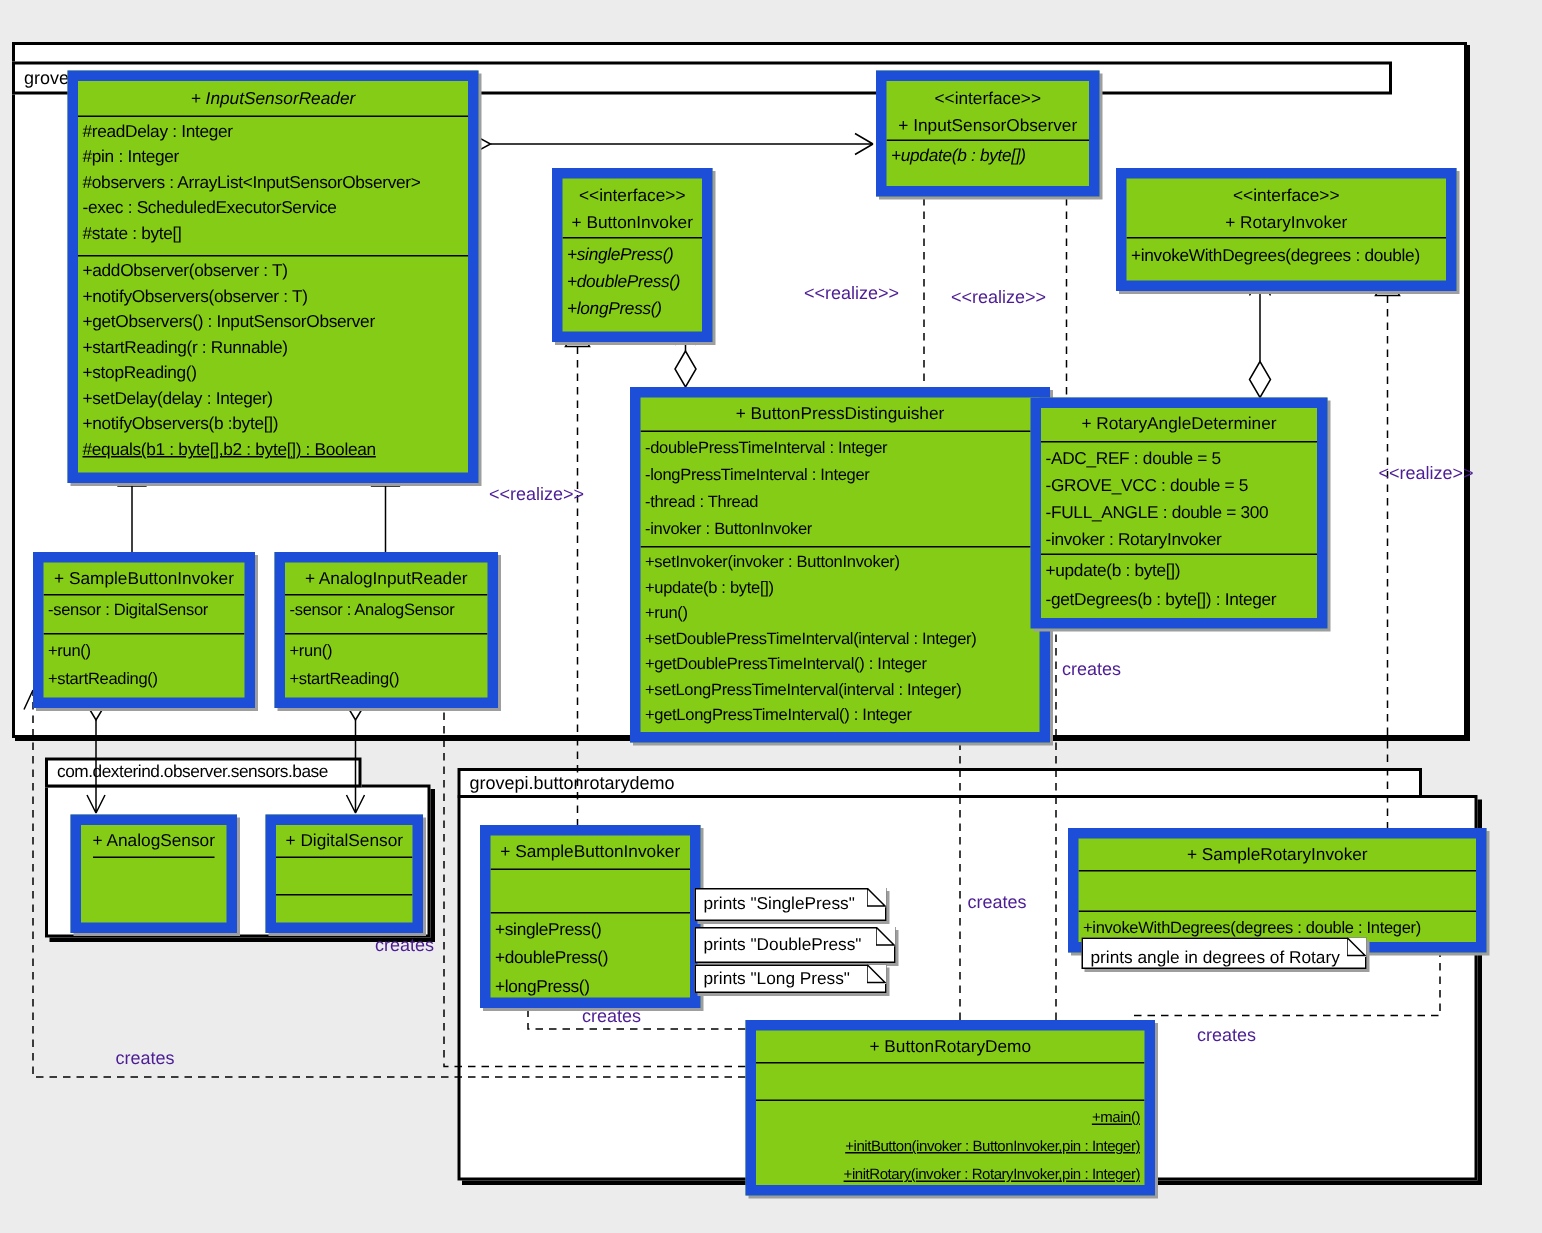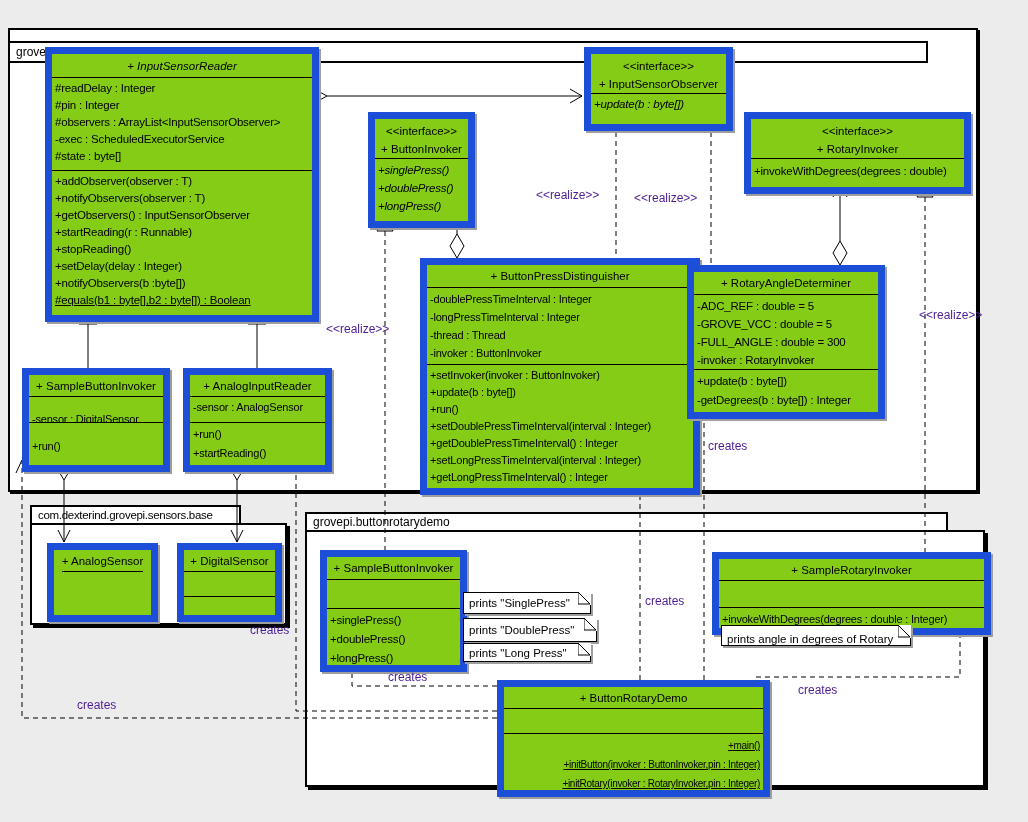--- a/index.html
+++ b/index.html
@@ -39,21 +39,21 @@
 
   #c-isr{left:45px;top:47px;width:260px;height:261px;} #c-isr .ttl{height:23px;} #c-isr .attrs{height:90px;}
   #c-iso{left:584px;top:47px;width:135px;height:70px;}
   #c-bi {left:368px;top:112px;width:93px;height:102px;} #c-bi .meths .m{line-height:18px;}
   #c-ri {left:744px;top:112px;width:213px;height:68px;} #c-ri .meths .m{line-height:20px;}
   #c-bpd{left:420px;top:258px;width:266px;height:223px;} #c-bpd .ttl{height:22px;} #c-bpd .attrs{height:74px;}
   #c-bpd .attrs .m{line-height:18px;} #c-bpd .m{font-size:11px;}
   #c-rad{left:687px;top:265px;width:184px;height:140px;} #c-rad .ttl{height:22px;} #c-rad .attrs{height:72px;}
   #c-rad .attrs .m{line-height:18px;} #c-rad .meths .m{line-height:19px;}
   #c-dir{left:22px;top:368px;width:134px;height:90px;} #c-dir .ttl{height:21px;} #c-dir .attrs{height:23px;}
-  #c-dir .m{font-size:11px;margin-top:12px;} #c-dir .meths .m{line-height:19px;}
+  #c-dir .m{font-size:11px;} #c-dir .meths .m{line-height:19px;}
   #c-air{left:183px;top:368px;width:135px;height:90px;} #c-air .ttl{height:21px;} #c-air .attrs{height:23px;}
   #c-air .m{font-size:11px;} #c-air .meths .m{line-height:19px;}
   #c-ans{left:47px;top:543px;width:97px;height:65px;align-items:center;} #c-ans .ttl{height:21px;} #c-ans .attrs{height:22px;}
   #c-dis{left:177px;top:543px;width:91px;height:65px;} #c-dis .ttl{height:21px;} #c-dis .attrs{height:22px;}
   #c-sbi{left:320px;top:550px;width:133px;height:108px;} #c-sbi .ttl{height:22px;} #c-sbi .attrs{height:26px;}
   #c-sbi .meths .m{line-height:19px;}
   #c-sri{left:712px;top:552px;width:265px;height:69px;} #c-sri .ttl{height:21px;} #c-sri .attrs{height:24px;}
   #c-sri .m{font-size:11px;} #c-sri .meths .m{line-height:19px;}
   #c-brd{left:497px;top:680px;width:259px;height:103px;} #c-brd .ttl{height:21px;} #c-brd .attrs{height:22px;}
   #c-brd .m{font-size:10px;letter-spacing:-0.3px;text-align:right;} #c-brd .meths .m{line-height:19px;}
@@ -77,21 +77,21 @@
 <body>
 
 <div id="stage">
 
   <div class="pkg-tab" id="t-obs">
     <span>grovepi.observer</span>
   </div>
   <div class="pkg-body" id="b-obs"></div>
 
   <div class="pkg-tab" id="t-sen">
-    <span>com.dexterind.grovepi.sensors.base</span>
+    <span>com.dexterind.observer.sensors.base</span>
   </div>
   <div class="pkg-body" id="b-sen"></div>
 
   <div class="pkg-tab" id="t-dem">
     <span>grovepi.buttonrotarydemo</span>
   </div>
   <div class="pkg-body" id="b-dem"></div>
 
   <svg id="wires" width="1028" height="822" viewBox="0 0 1028 822">
 

